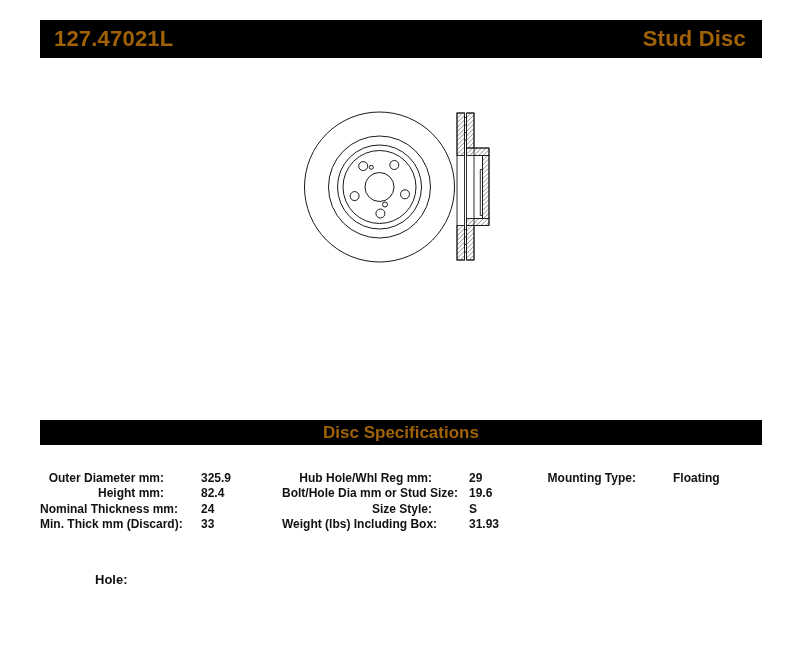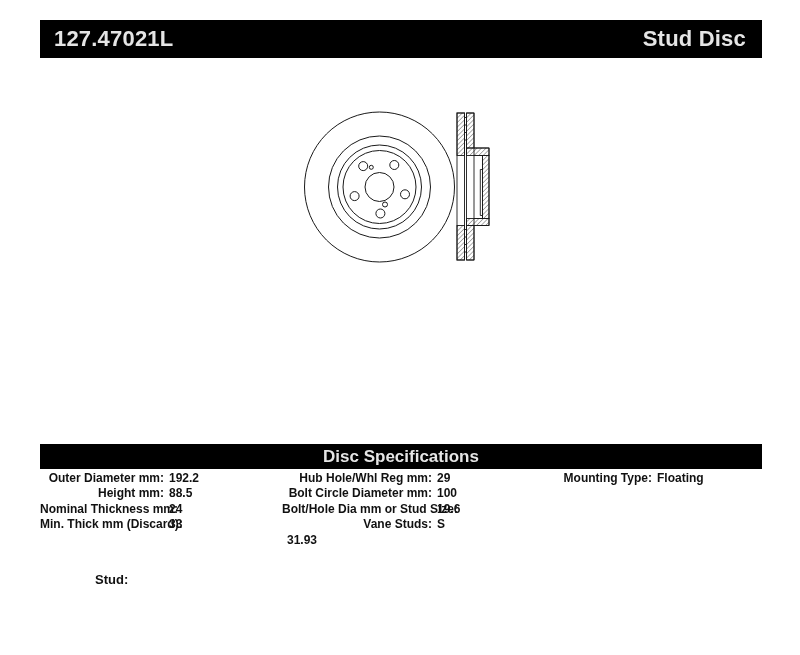--- a/index.html
+++ b/index.html
@@ -1,29 +1,29 @@
 <!DOCTYPE html>
 <html><head>
 <meta charset="utf-8">
 <style>
   html,body{margin:0;padding:0;background:#fff;}
   .page{position:relative;width:800px;height:655px;background:#ffffff;overflow:hidden;
         font-family:"Liberation Sans",sans-serif;color:#111;}
-  .bar{position:absolute;left:40px;width:722px;background:#000;color:#e5e5e5;font-weight:bold;box-sizing:border-box;gap:24px;}
+  .bar{position:absolute;left:40px;width:722px;background:#000;color:#a16207;font-weight:bold;box-sizing:border-box;gap:24px;}
   .bar-top{top:20px;height:38px;font-size:22px;line-height:38px;display:flex;
            justify-content:space-between;padding:0 16px 0 14px;letter-spacing:.2px;}
-  .bar-spec{top:444px;height:25px;font-size:17px;line-height:25px;text-align:center;}
+  .bar-spec{top:420px;height:25px;font-size:17px;line-height:25px;text-align:center;}
   .drawing{position:absolute;left:295px;top:100px;width:210px;height:180px;}
   .spec-col{position:absolute;top:471px;font-size:12px;font-weight:bold;}
-  .spec-row{display:flex;line-height:15.4px;white-space:nowrap;}
+  .spec-row{display:flex;line-height:15.4px;white-space:nowrap;gap:32px;}
   .spec-row .lbl{text-align:right;}
   .spec-row .val{margin-left:5px;text-align:left;}
   .col1{left:40px;}  .col1 .lbl{width:124px;}
   .col2{left:282px;} .col2 .lbl{width:150px;}
-  .col3{left:540px;} .col3 .lbl{width:112px;}
+  .col3{left:524px;} .col3 .lbl{width:112px;}
   .note{position:absolute;left:95px;top:572px;font-size:13px;font-weight:bold;}
 </style>
 </head>
 <body>
 
 <div class="page">
 
   <div class="bar bar-top">
     <span>127.47021L</span>
     <span>Stud Disc</span>
@@ -83,60 +83,57 @@
     </g>
   </svg>
 
   <div class="bar bar-spec">
     <span>Disc Specifications</span>
   </div>
 
   <div class="spec-col col1">
     <div class="spec-row">
       <span class="lbl">Outer Diameter mm:</span>
-      <span class="val">192.2</span>
+      <span class="val">325.9</span>
     </div>
     <div class="spec-row">
       <span class="lbl">Height mm:</span>
-      <span class="val">88.5</span>
+      <span class="val">82.4</span>
     </div>
     <div class="spec-row">
       <span class="lbl">Nominal Thickness mm:</span>
       <span class="val">24</span>
     </div>
     <div class="spec-row">
       <span class="lbl">Min. Thick mm (Discard):</span>
       <span class="val">33</span>
     </div>
   </div>
 
   <div class="spec-col col2">
     <div class="spec-row">
       <span class="lbl">Hub Hole/Whl Reg mm:</span>
       <span class="val">29</span>
     </div>
     <div class="spec-row">
-      <span class="lbl">Bolt Circle Diameter mm:</span>
-      <span class="val">100</span>
-    </div>
-    <div class="spec-row">
       <span class="lbl">Bolt/Hole Dia mm or Stud Size:</span>
       <span class="val">19.6</span>
     </div>
     <div class="spec-row">
-      <span class="lbl">Vane Studs:</span>
+      <span class="lbl">Size Style:</span>
       <span class="val">S</span>
     </div>
     <div class="spec-row">
+      <span class="lbl">Weight (lbs) Including Box:</span>
       <span class="val">31.93</span>
     </div>
   </div>
 
   <div class="spec-col col3">
     <div class="spec-row">
       <span class="lbl">Mounting Type:</span>
       <span class="val">Floating</span>
     </div>
   </div>
 
-  <div class="note">Stud:</div>
+  <div class="note">Hole:</div>
 
 </div>
 
 </body></html>

